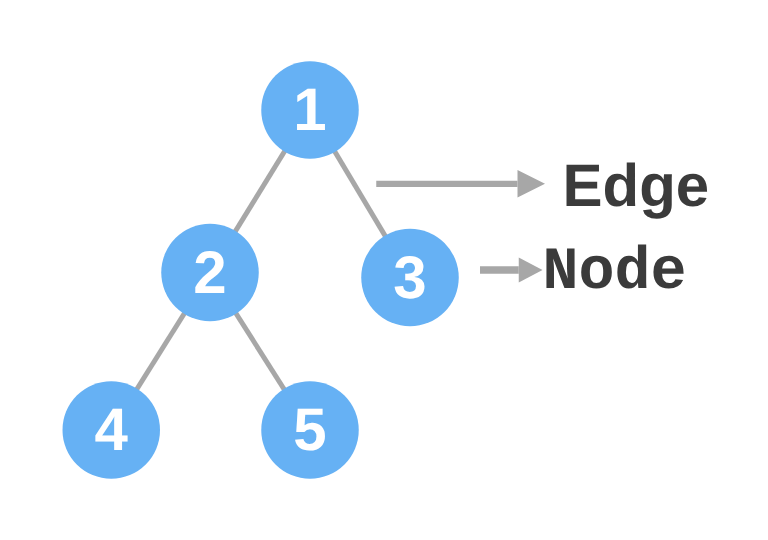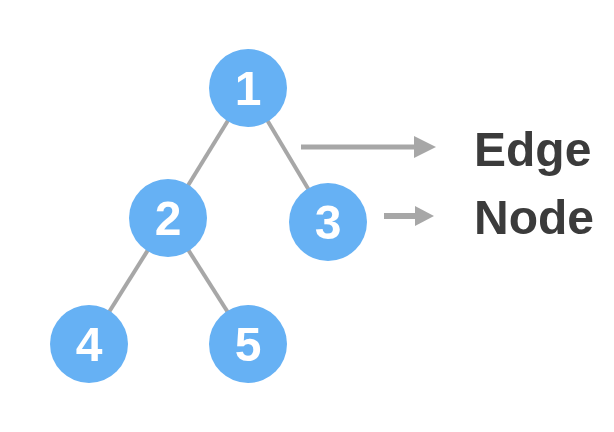--- a/index.html
+++ b/index.html
@@ -58,24 +58,23 @@
   .node-4 { left: 50px;  top: 305px; }
   .node-5 { left: 209px; top: 305px; }
   .annot {
     position: absolute;
     color: var(--annotation-text);
     font-size: 48px;
     font-weight: 700;
     line-height: 1;
     z-index: 2;
     white-space: nowrap;
-    margin-left: 24px;
   }
   .annot-edge { left: 450px; top: 126px; }
-  .annot-node { left: 450px; top: 194px; }
+  .annot-node { left: 434px; top: 194px; font-family: Liberation Mono, monospace; }
 </style>
 </head>
 <body>
 
 <div class="screen">
 
   <svg class="diagram-svg" viewBox="0 0 614 432" xmlns="http://www.w3.org/2000/svg">
 
     <line class="tree-edge" x1="248" y1="88" x2="168" y2="218"></line>
     <line class="tree-edge" x1="248" y1="88" x2="328" y2="222"></line>

